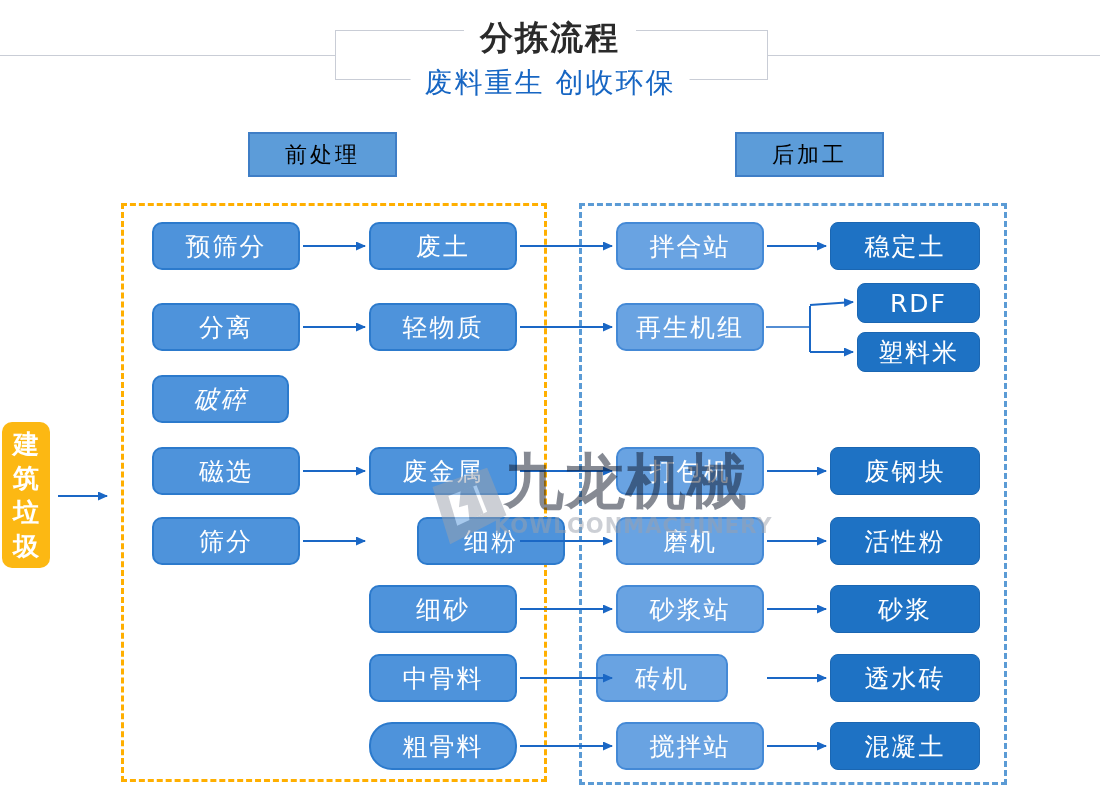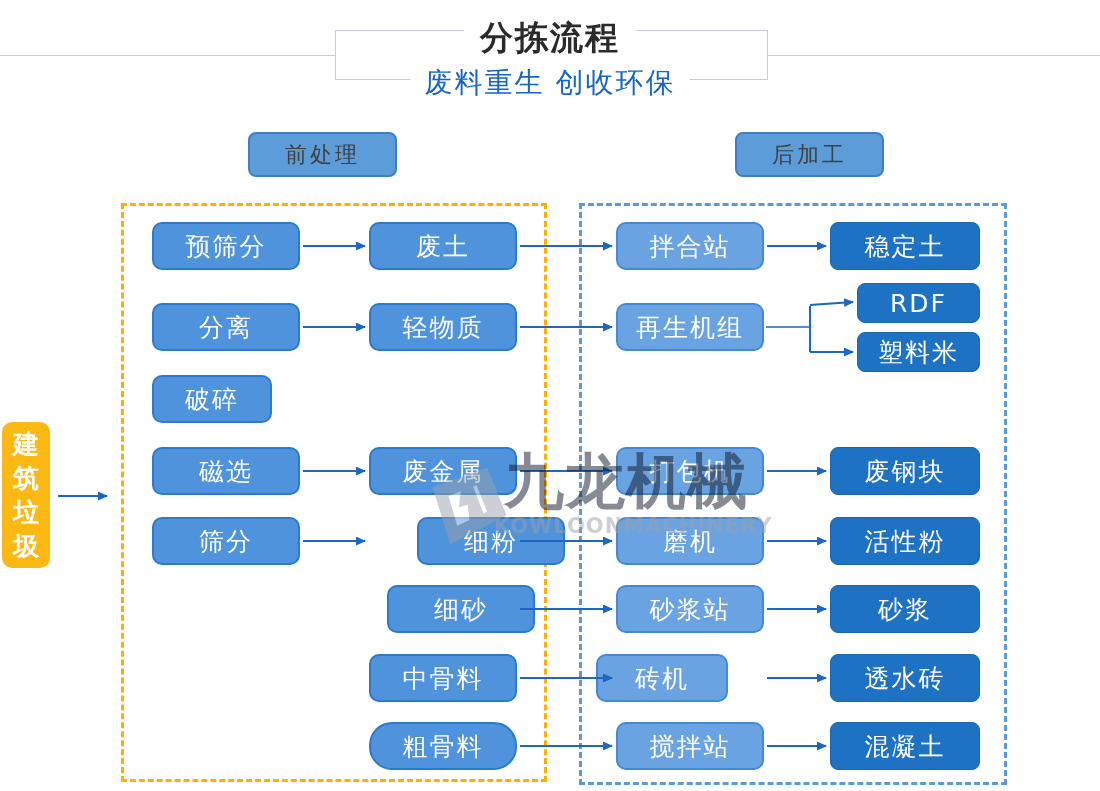--- a/index.html
+++ b/index.html
@@ -9,23 +9,23 @@
   .hline{position:absolute;left:0;top:55px;width:1100px;height:0;border-top:1px solid #c9cdd6;}
   .header-frame{position:absolute;left:335px;top:30px;width:431px;height:48px;
                 border:1px solid #c9cdd6;background:#fff;}
   .page-title{position:absolute;left:50%;transform:translateX(-50%);top:16px;
               background:#fff;padding:0 16px;font-size:33px;font-weight:bold;
               color:#2a2a2a;letter-spacing:2px;white-space:nowrap;z-index:3;}
   .page-subtitle{position:absolute;left:50%;transform:translateX(-50%);top:64px;
               background:#fff;padding:0 14px;font-size:28px;font-weight:400;
               color:#1766c3;letter-spacing:2px;white-space:nowrap;z-index:3;}
   
-  .section-btn{position:absolute;width:149px;height:45px;border-radius:8px;
+  .section-btn{position:absolute;width:149px;height:45px;border-radius:0;
                background:#5c9cd9;border:2px solid #3f7ec6;box-sizing:border-box;
-               color:#404040;font-size:22px;display:flex;align-items:center;
+               color:#000000;font-size:22px;display:flex;align-items:center;
                justify-content:center;letter-spacing:3px;}
   .section-btn.pre{left:248px;top:132px;}
   .section-btn.post{left:735px;top:132px;}
   
   .group-frame{position:absolute;box-sizing:border-box;}
   .group-frame.orange{left:121px;top:203px;width:426px;height:579px;border:3px dashed #ffaf00;}
   .group-frame.blue{left:579px;top:203px;width:428px;height:582px;border:3px dashed #5b9bd5;}
   
   .source-node{position:absolute;left:2px;top:422px;width:48px;height:146px;
                background:#fcb813;border-radius:10px;color:#fff;font-weight:bold;
@@ -68,28 +68,28 @@
   <div class="source-node" id="sourceNode">
       <div>建</div>
       <div>筑</div>
       <div>垃</div>
       <div>圾</div>
     </div>
 
   <div id="nodes">
       <div class="node mid" style="left: 152px; top: 222px; width: 148px; height: 48px;">预筛分</div>
       <div class="node mid" style="left: 152px; top: 303px; width: 148px; height: 48px;">分离</div>
-      <div class="node mid" style="left: 152px; top: 375px; width: 120px; height: 48px;">破碎</div>
+      <div class="node mid" style="left: 152px; top: 375px; width: 137px; height: 48px; font-style: italic;">破碎</div>
       <div class="node mid" style="left: 152px; top: 447px; width: 148px; height: 48px;">磁选</div>
       <div class="node mid" style="left: 152px; top: 517px; width: 148px; height: 48px;">筛分</div>
       <div class="node mid" style="left: 369px; top: 222px; width: 148px; height: 48px;">废土</div>
       <div class="node mid" style="left: 369px; top: 303px; width: 148px; height: 48px;">轻物质</div>
       <div class="node mid" style="left: 369px; top: 447px; width: 148px; height: 48px;">废金属</div>
       <div class="node mid" style="left: 369px; top: 517px; width: 148px; height: 48px; margin-left: 48px;">细粉</div>
-      <div class="node mid" style="left: 369px; top: 585px; width: 148px; height: 48px; margin-left: 18px;">细砂</div>
+      <div class="node mid" style="left: 369px; top: 585px; width: 148px; height: 48px;">细砂</div>
       <div class="node mid" style="left: 369px; top: 654px; width: 148px; height: 48px;">中骨料</div>
       <div class="node mid" style="left: 369px; top: 722px; width: 148px; height: 48px; border-radius: 23px;">粗骨料</div>
       <div class="node light" style="left: 616px; top: 222px; width: 148px; height: 48px;">拌合站</div>
       <div class="node light" style="left: 616px; top: 303px; width: 148px; height: 48px;">再生机组</div>
       <div class="node light" style="left: 616px; top: 447px; width: 148px; height: 48px;">打包机</div>
       <div class="node light" style="left: 616px; top: 517px; width: 148px; height: 48px;">磨机</div>
       <div class="node light" style="left: 616px; top: 585px; width: 148px; height: 48px;">砂浆站</div>
       <div class="node light" style="left: 596px; top: 654px; width: 132px; height: 48px;">砖机</div>
       <div class="node light" style="left: 616px; top: 722px; width: 148px; height: 48px;">搅拌站</div>
       <div class="node dark" style="left: 830px; top: 222px; width: 150px; height: 48px;">稳定土</div>

